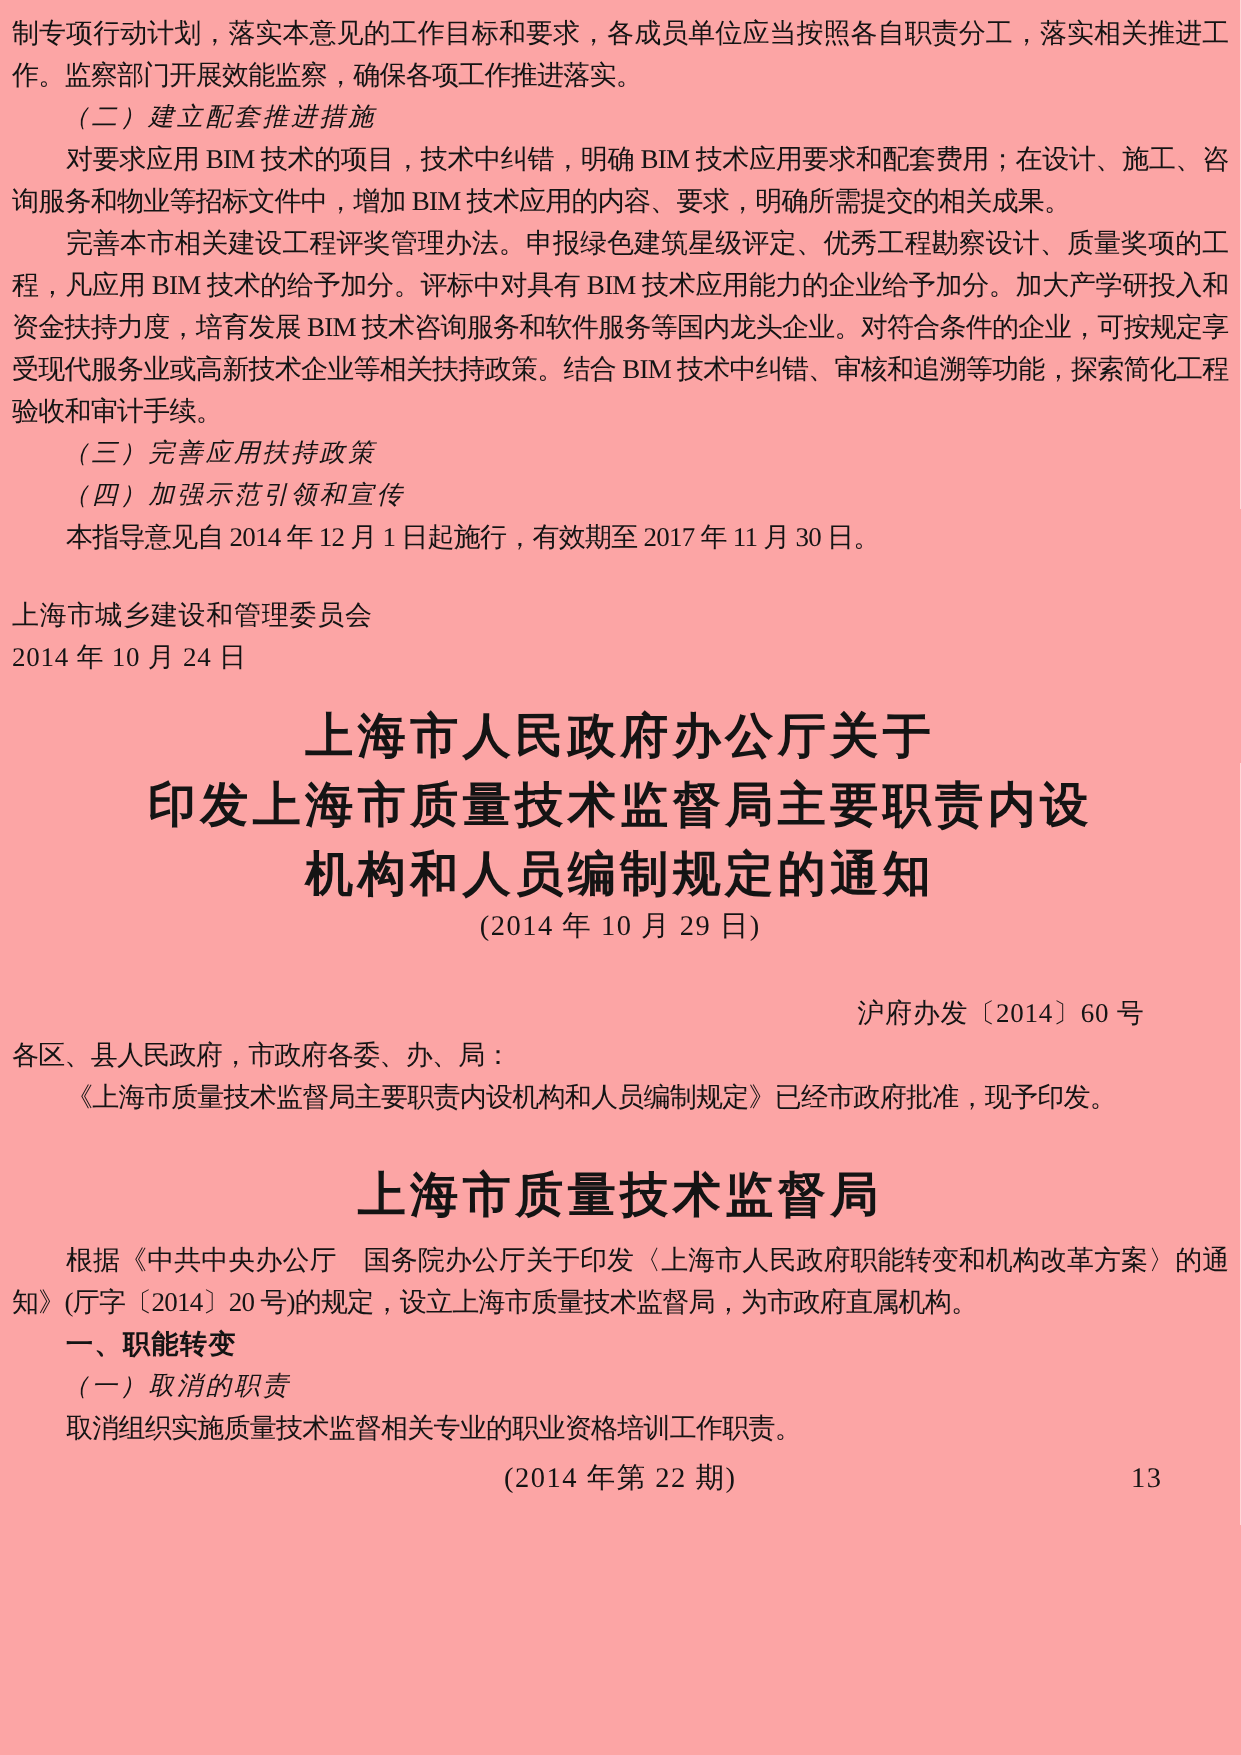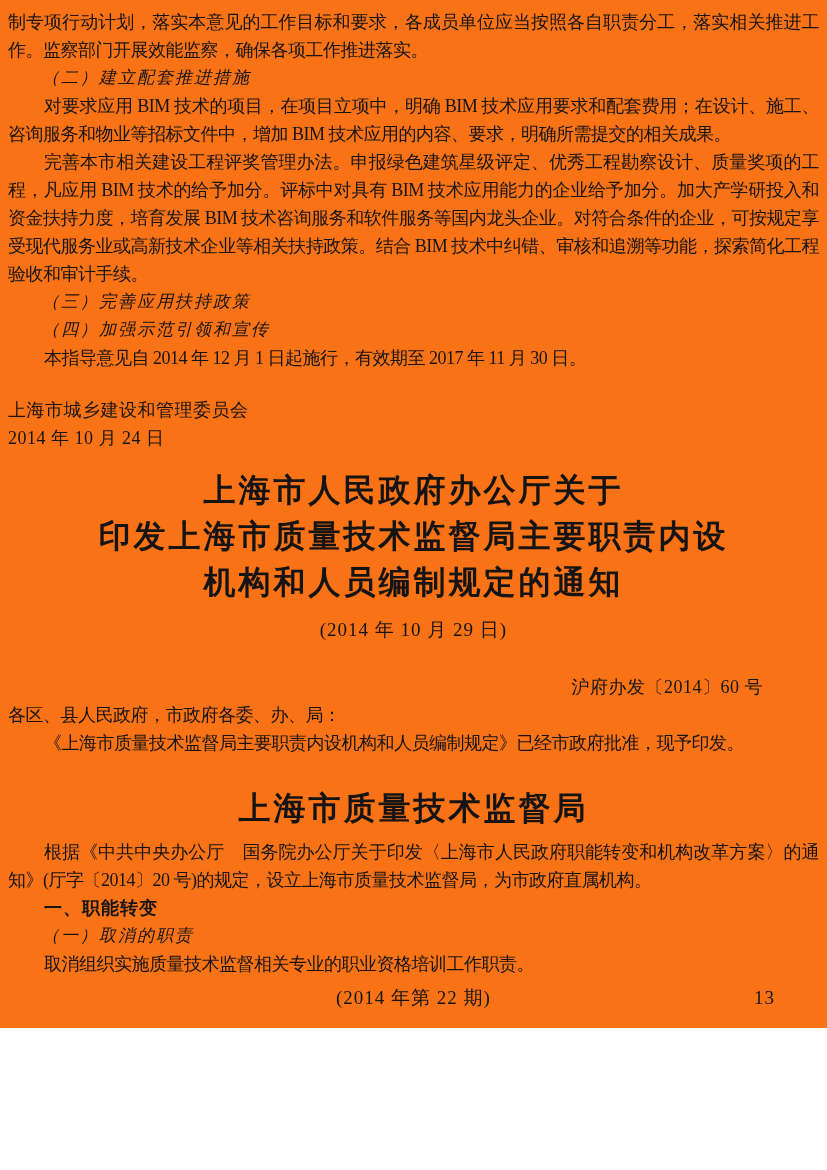--- a/index.html
+++ b/index.html
@@ -1,21 +1,21 @@
 <!DOCTYPE html>
 <html><head>
 <meta charset="utf-8">
 <style>
   html,body{margin:0;padding:0;background:#ffffff;}
   .page{
     position:relative;
-    width:827px;height:1028px;
+    width:827px;height:1170px;
     box-sizing:border-box;
     padding:8px 8px 0 8px;
-    background:#f97316;
+    background:#fca5a5;
     color:#141414;
     font-family:"Liberation Serif","DejaVu Serif",serif;
     overflow:hidden;
   }
   .body{
     font-size:18px;
     line-height:28px;
     letter-spacing:-0.5px;
     text-align:justify;
     margin:0;
@@ -36,21 +36,21 @@
     font-family:"Liberation Sans","DejaVu Sans",sans-serif;
     font-weight:700;
     font-size:32px;
     line-height:46px;
     letter-spacing:3px;
     text-align:center;
   }
   .doc-title span{display:block;}
   .subtitle{margin-top:28px;}
   .doc-date{
-    margin:12px;text-align:center;
+    margin:0;text-align:center;
     font-size:19px;line-height:26px;letter-spacing:1px;
   }
   .doc-num{
     margin:30px 0 0 0;
     text-align:right;
     padding-right:56px;
     font-size:18px;line-height:28px;letter-spacing:0.5px;
   }
   .salutation{text-indent:0;}
   .basis{margin-top:7px;}
@@ -74,21 +74,21 @@
   }
 </style>
 </head>
 <body>
 
 <div class="page">
 
   <section>
     <p class="body">制专项行动计划，落实本意见的工作目标和要求，各成员单位应当按照各自职责分工，落实相关推进工作。监察部门开展效能监察，确保各项工作推进落实。</p>
     <p class="body kai">（二）建立配套推进措施</p>
-    <p class="body indent">对要求应用 BIM 技术的项目，在项目立项中，明确 BIM 技术应用要求和配套费用；在设计、施工、咨询服务和物业等招标文件中，增加 BIM 技术应用的内容、要求，明确所需提交的相关成果。</p>
+    <p class="body indent">对要求应用 BIM 技术的项目，技术中纠错，明确 BIM 技术应用要求和配套费用；在设计、施工、咨询服务和物业等招标文件中，增加 BIM 技术应用的内容、要求，明确所需提交的相关成果。</p>
     <p class="body indent">完善本市相关建设工程评奖管理办法。申报绿色建筑星级评定、优秀工程勘察设计、质量奖项的工程，凡应用 BIM 技术的给予加分。评标中对具有 BIM 技术应用能力的企业给予加分。加大产学研投入和资金扶持力度，培育发展 BIM 技术咨询服务和软件服务等国内龙头企业。对符合条件的企业，可按规定享受现代服务业或高新技术企业等相关扶持政策。结合 BIM 技术中纠错、审核和追溯等功能，探索简化工程验收和审计手续。</p>
     <p class="body kai">（三）完善应用扶持政策</p>
     <p class="body kai">（四）加强示范引领和宣传</p>
     <p class="body indent">本指导意见自 2014 年 12 月 1 日起施行，有效期至 2017 年 11 月 30 日。</p>
     <div class="sig">
       <p class="sig-org">上海市城乡建设和管理委员会</p>
       <p class="sig-date">2014 年 10 月 24 日</p>
     </div>
   </section>
 

